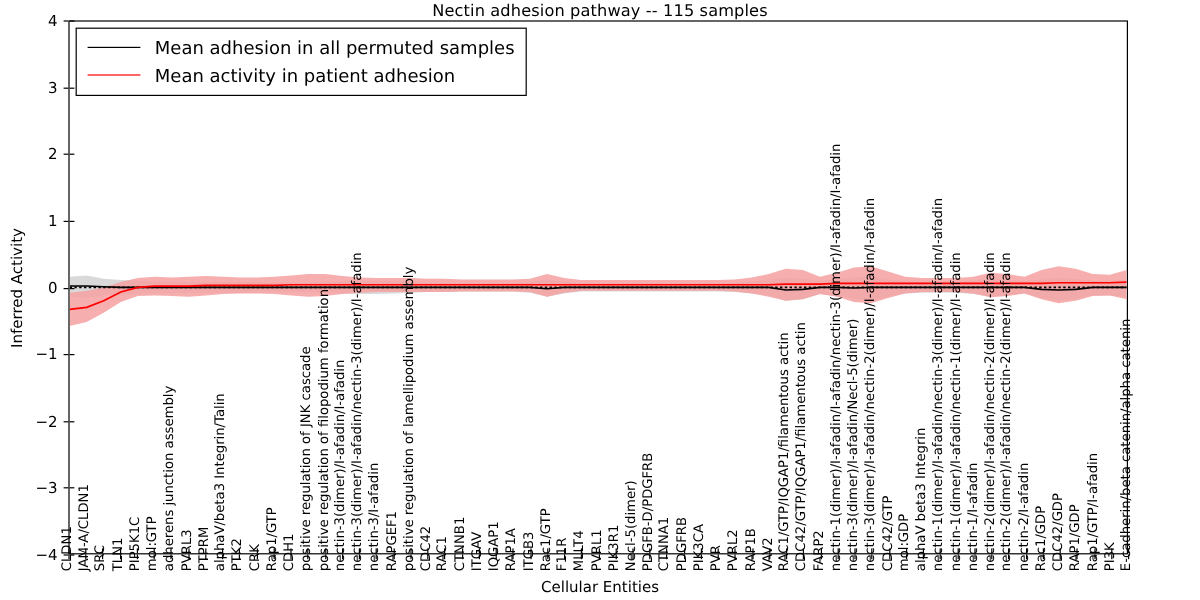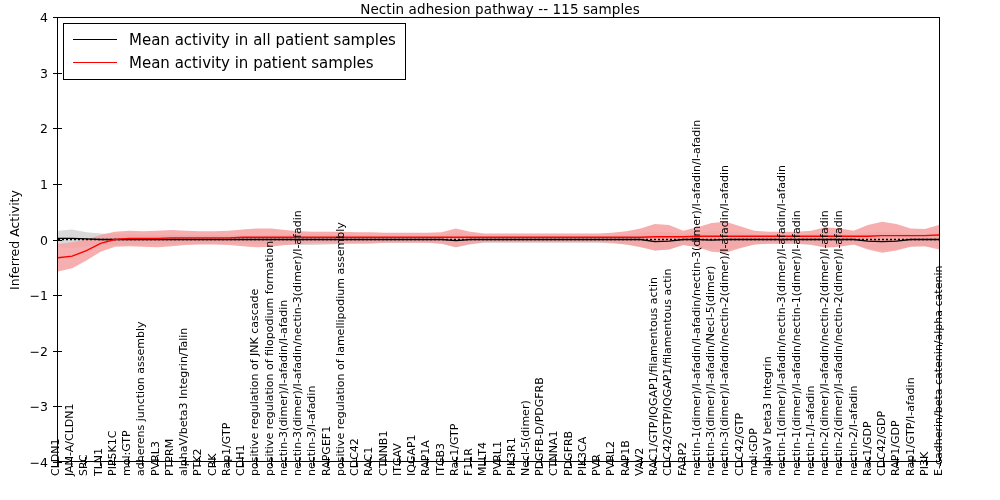--- a/index.html
+++ b/index.html
@@ -276,25 +276,26 @@
       <div style="position: absolute; left: 854.516px; top: 457px; width: 1px; height: 4px; background: rgb(0, 0, 0);"></div>
       <div class="xt" style="left: 858.516px; bottom: 24px;">Rap1/GTP/I-afadin</div>
       <div class="xtm" style="left: 868.758px;"></div>
       <div style="position: absolute; left: 868.758px; top: 457px; width: 1px; height: 4px; background: rgb(0, 0, 0);"></div>
       <div class="xt" style="left: 872.758px; bottom: 24px;">PI3K</div>
       <div class="xtm" style="left: 883px;"></div>
       <div style="position: absolute; left: 883px; top: 457px; width: 1px; height: 4px; background: rgb(0, 0, 0);"></div>
       <div class="xt" style="left: 887px; bottom: 24px;">E-cadherin/beta catenin/alpha catenin</div>
     </div>
 
+  <div id="xlabel">Cellular Entities</div>
 
   <div id="legend">
     <div class="lgrow">
       <span class="lgline"></span>
-      <span class="lgtxt">Mean activity in all patient samples</span>
+      <span class="lgtxt">Mean adhesion in all permuted samples</span>
     </div>
     <div class="lgrow">
       <span class="lgline red"></span>
-      <span class="lgtxt">Mean activity in patient samples</span>
+      <span class="lgtxt">Mean activity in patient adhesion</span>
     </div>
   </div>
 
 </div>
 
 </body></html>

